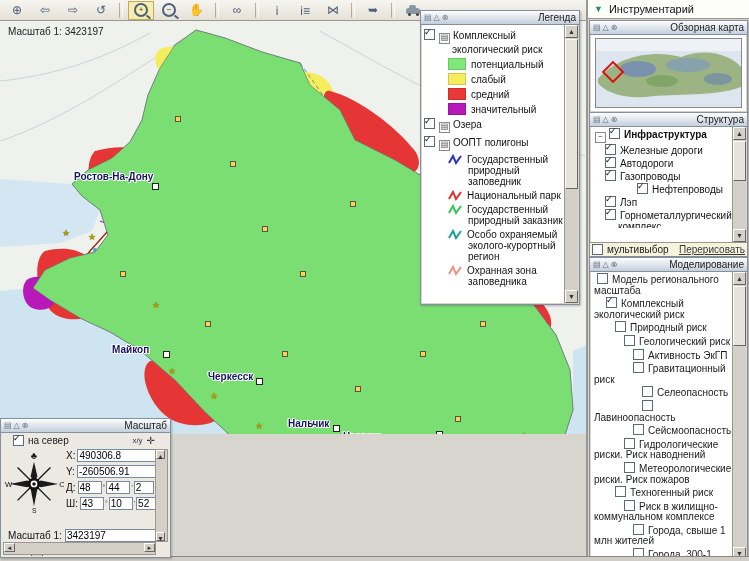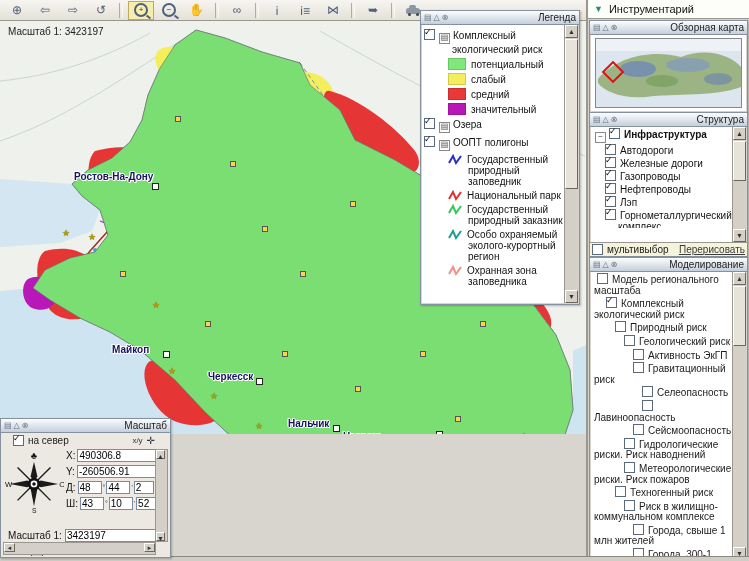--- a/index.html
+++ b/index.html
@@ -448,24 +448,24 @@
     <div id="structure-panel" class="panel sp">
       <div class="phead">
         <span class="picon">▤</span>
         <span class="picon">△</span>
         <span class="picon">⊗</span>
         <span class="ptitle">Структура</span>
       </div>
       <div class="pbody" style="bottom:14px;">
         <div id="structure-rows">
             <div class="trow bold" style="padding-left: 28px; text-indent: -25px;"><span class="exp">−</span><span class="cb on"></span><span class="lbl">Инфраструктура</span></div>
+            <div class="trow" style="padding-left: 26px; text-indent: -13px;"><span class="cb on"></span><span class="lbl">Железные дороги</span></div>
             <div class="trow" style="padding-left: 26px; text-indent: -13px;"><span class="cb on"></span><span class="lbl">Автодороги</span></div>
-            <div class="trow" style="padding-left: 26px; text-indent: -13px;"><span class="cb on"></span><span class="lbl">Железные дороги</span></div>
             <div class="trow" style="padding-left: 26px; text-indent: -13px;"><span class="cb on"></span><span class="lbl">Газопроводы</span></div>
-            <div class="trow" style="padding-left: 26px; text-indent: -13px;"><span class="cb on"></span><span class="lbl">Нефтепроводы</span></div>
+            <div class="trow" style="padding-left: 26px; text-indent: -13px; margin-left: 32px;"><span class="cb on"></span><span class="lbl">Нефтепроводы</span></div>
             <div class="trow" style="padding-left: 26px; text-indent: -13px;"><span class="cb on"></span><span class="lbl">Лэп</span></div>
             <div class="trow" style="padding-left: 26px; text-indent: -13px;"><span class="cb on"></span><span class="lbl">Горнометаллургический комплекс</span></div>
           </div>
         <div class="vscroll">
           <div class="sbtn up">▲</div>
           <div class="sthumb" style="top:14px;height:40px;"></div>
           <div class="sbtn down">▼</div>
         </div>
       </div>
       <div id="structure-foot">

